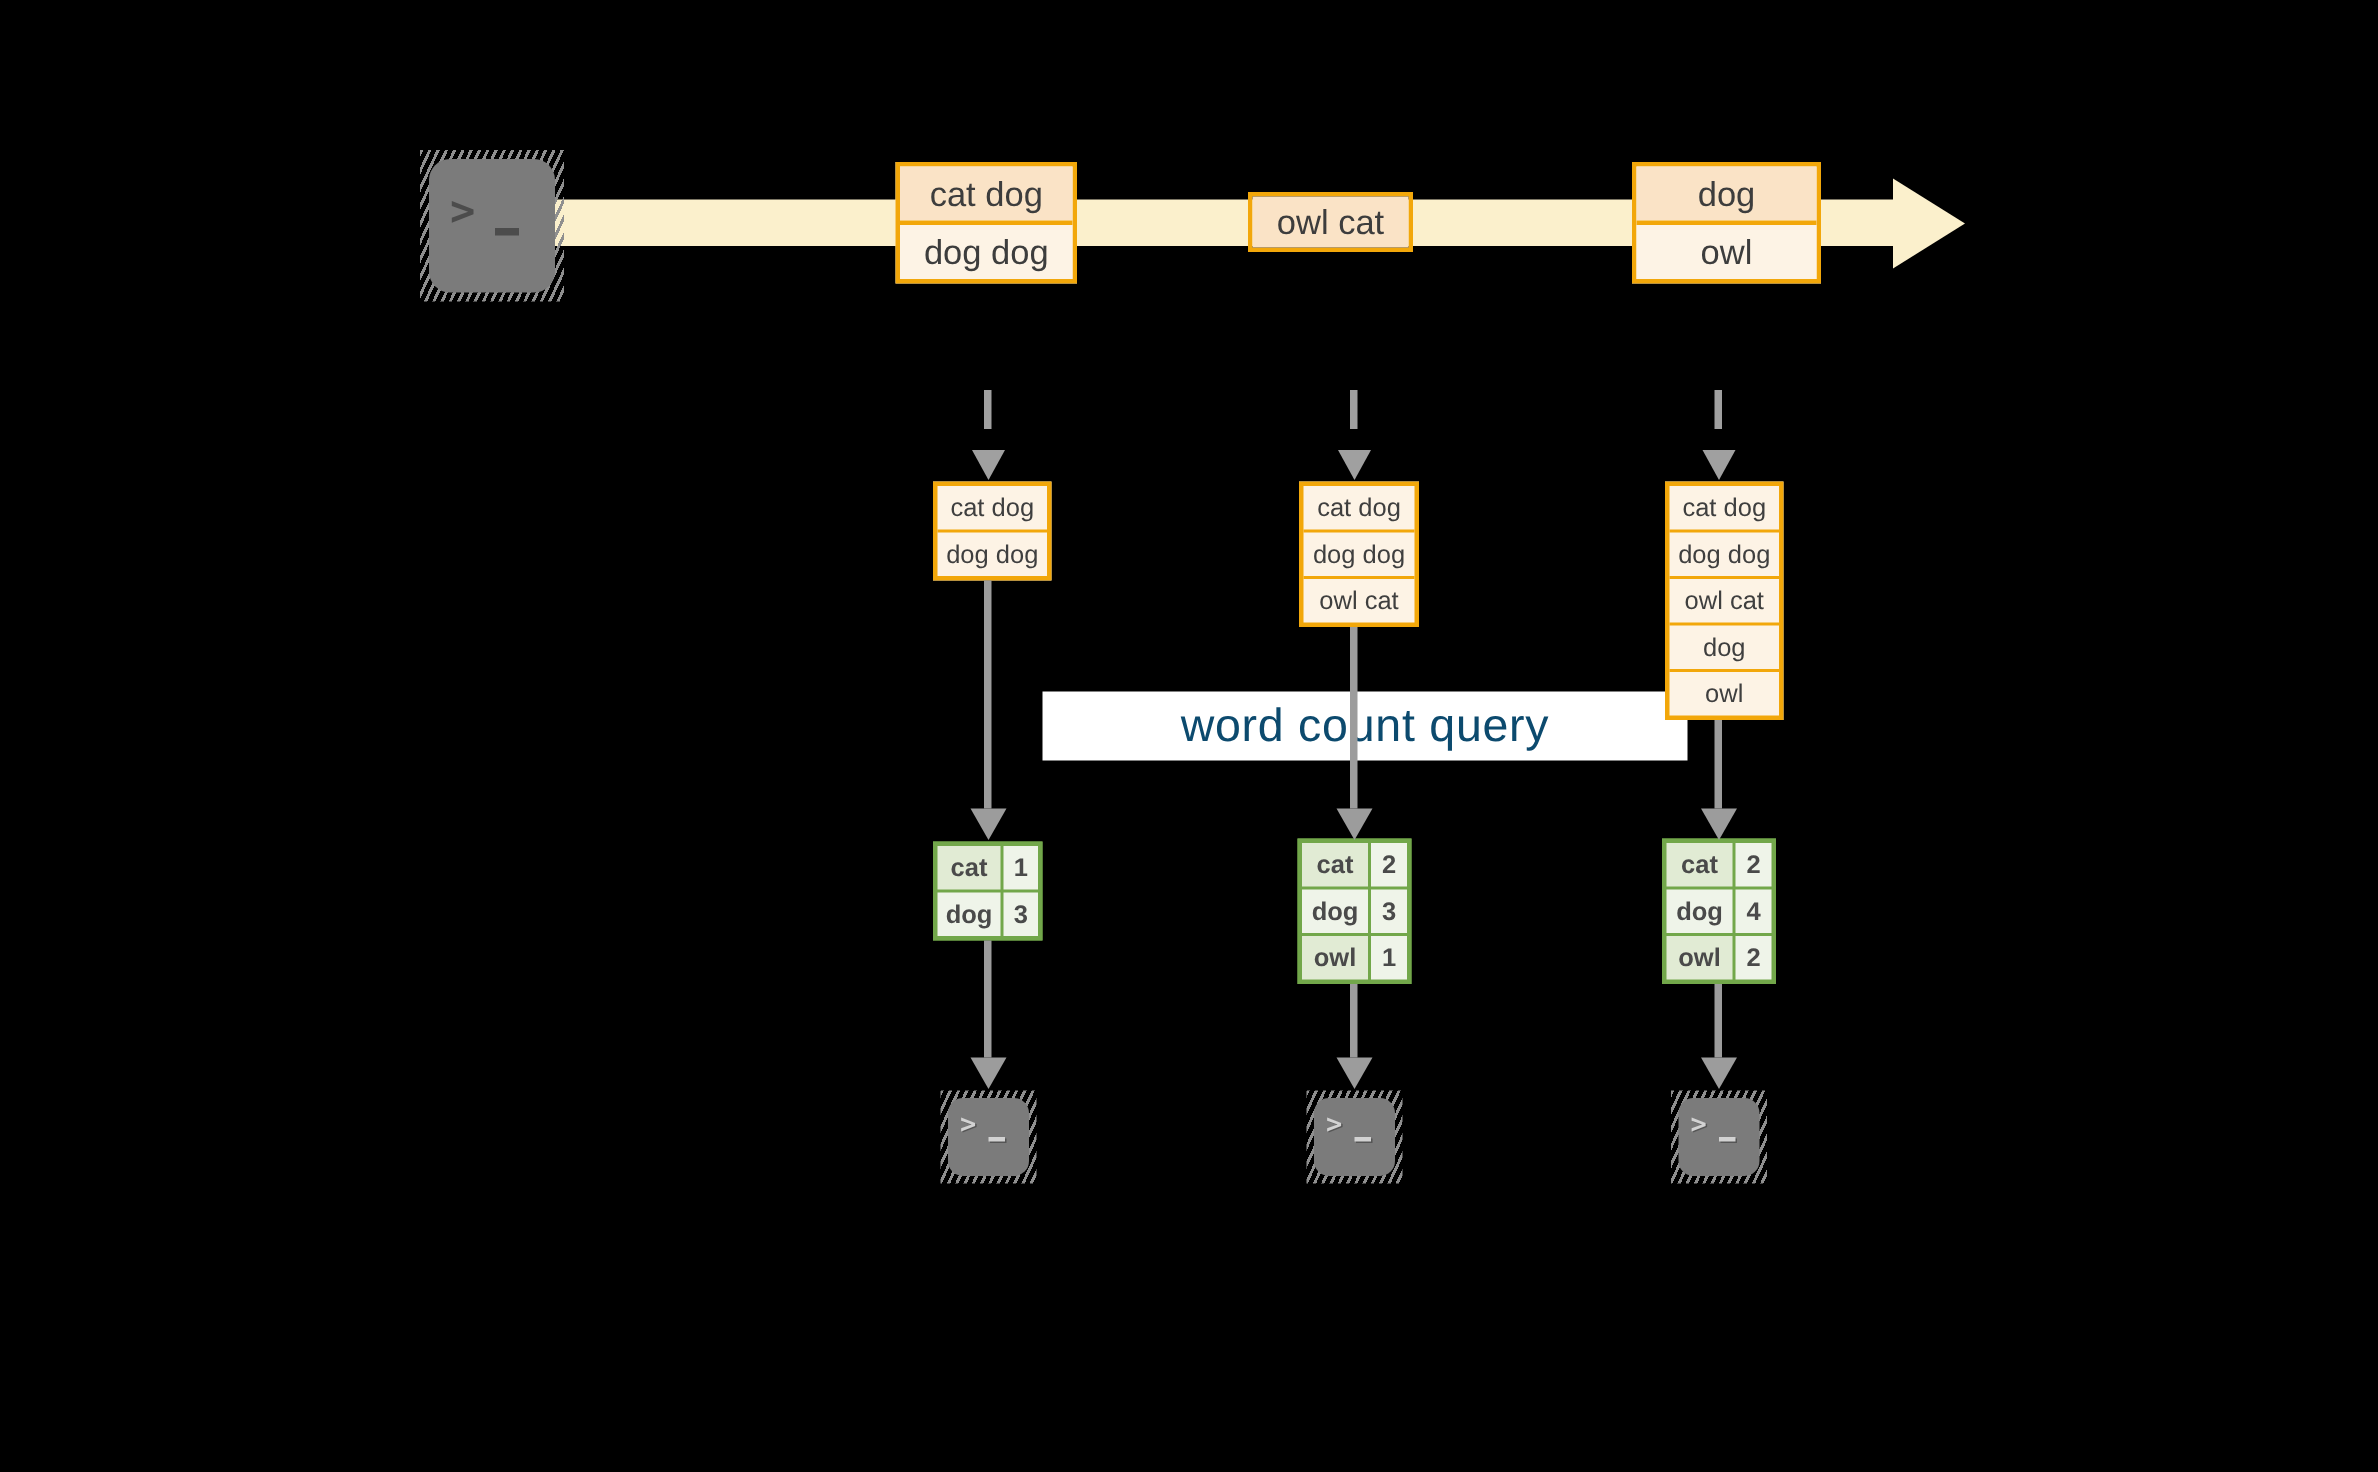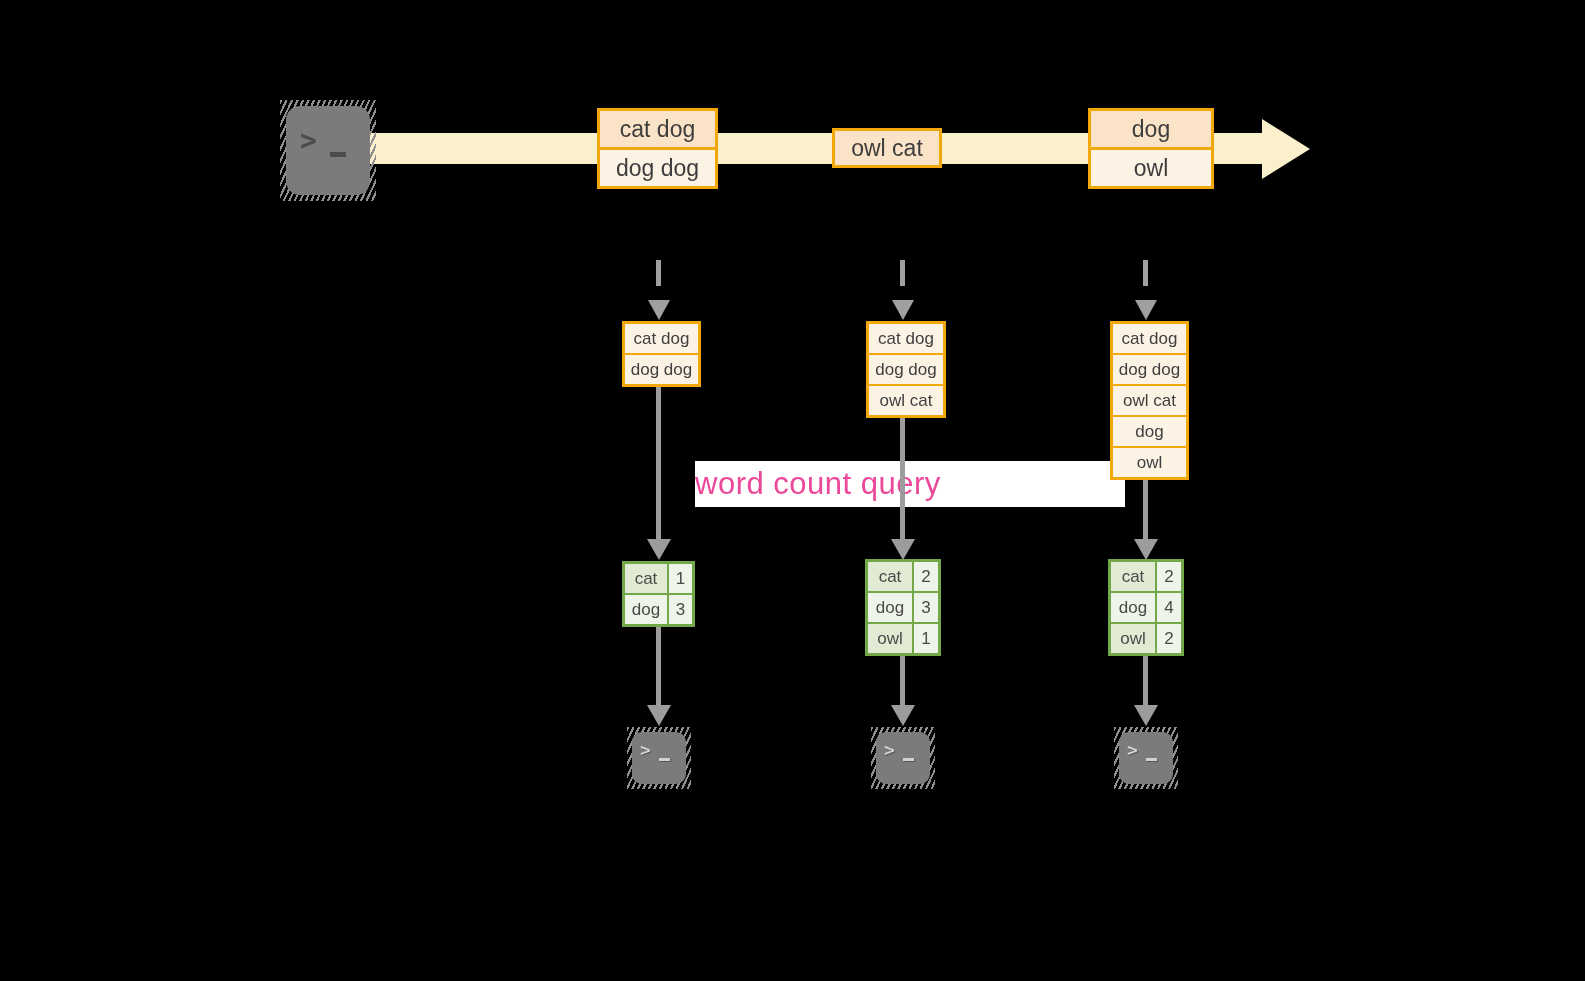--- a/index.html
+++ b/index.html
@@ -42,28 +42,28 @@
   .dash-head{position:absolute;width:0;height:0;z-index:4;
              border-left:11px solid transparent;border-right:11px solid transparent;
              border-top:20px solid #A0A0A0;}
   .aline{position:absolute;width:5px;background:#9C9C9C;z-index:4;}
   .ahead{position:absolute;width:0;height:0;z-index:4;
          border-left:12px solid transparent;border-right:12px solid transparent;
          border-top:21px solid #9C9C9C;}
 
   
   .query-band{position:absolute;left:695px;top:461px;width:430px;height:46px;background:#ffffff;
-              z-index:2;display:flex;align-items:center;
-              font-size:31px;color:#ec4899;letter-spacing:0.5px;}
+              z-index:2;display:flex;align-items:center;justify-content:center;
+              font-size:31px;color:#0c4a6e;letter-spacing:0.5px;}
 
   
   .wtable{position:absolute;z-index:3;border:3px solid #72A74A;background:#72A74A;
           display:grid;grid-gap:2px;}
   .wtable .cell{display:flex;align-items:center;justify-content:center;
-                font-size:17px;color:#4a4a4a;}
+                font-size:17px;color:#4a4a4a;font-weight:bold;}
   .cell.sage{background:#E1EBD4;}
   .cell.sagelight{background:#EFF4E9;}
 </style>
 </head>
 <body>
 
 <div id="canvas">
 
   <div class="band"></div>
   <div class="band-head"></div>

